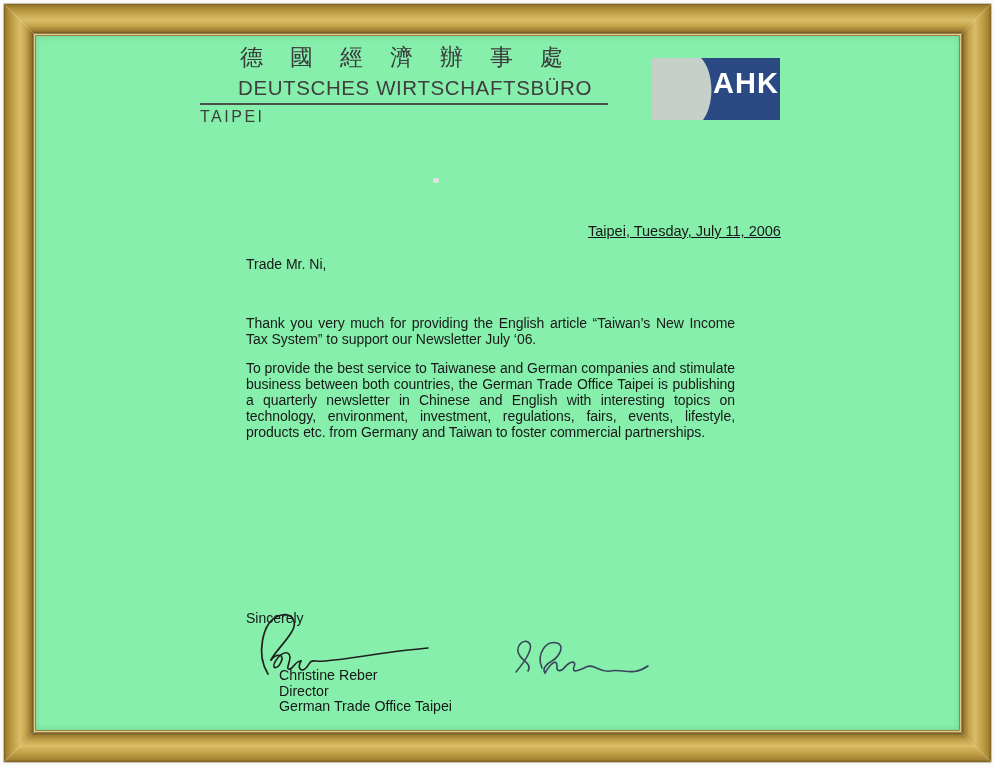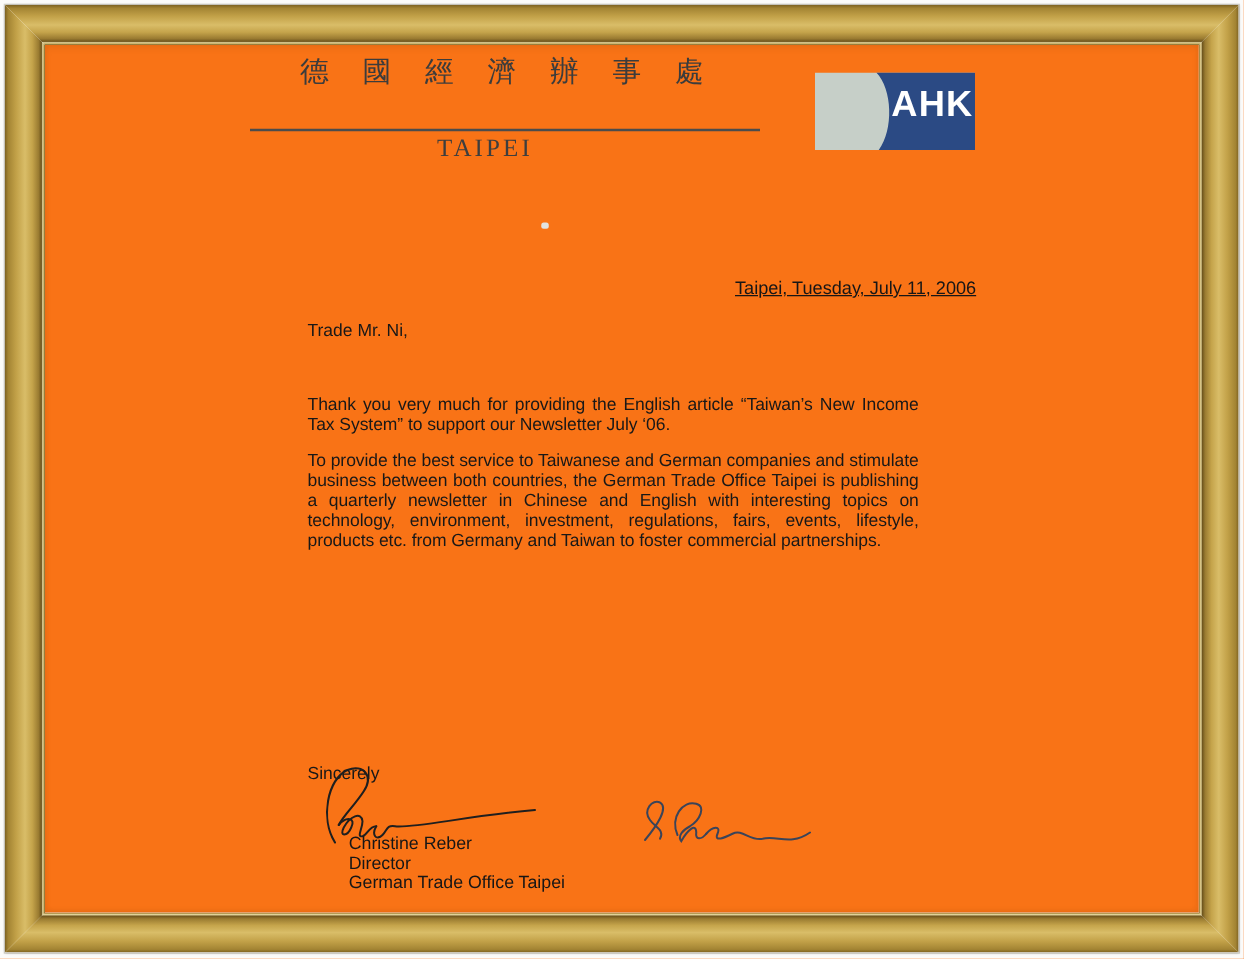--- a/index.html
+++ b/index.html
@@ -25,31 +25,31 @@
     background:linear-gradient(to top,#7d6222 0%,#a38433 8%,#c2a148 28%,#d9bd68 50%,#c5a44b 68%,#9a7b31 84%,#6e551e 91%,#eadda5 94.5%,#c0a55d 97%,#7a6126 100%);
     clip-path:polygon(32px 0,calc(100% - 32px) 0,100% 100%,0 100%);}
   .f-left{left:0;
     background:linear-gradient(to right,#7d6222 0%,#a38433 8%,#c2a148 28%,#d9bd68 50%,#c5a44b 68%,#9a7b31 84%,#6e551e 91%,#eadda5 94.5%,#c0a55d 97%,#7a6126 100%);
     clip-path:polygon(0 0,100% 32px,100% calc(100% - 32px),0 100%);}
   .f-right{right:0;
     background:linear-gradient(to left,#7d6222 0%,#a38433 8%,#c2a148 28%,#d9bd68 50%,#c5a44b 68%,#9a7b31 84%,#6e551e 91%,#eadda5 94.5%,#c0a55d 97%,#7a6126 100%);
     clip-path:polygon(0 32px,100% 0,100% 100%,0 calc(100% - 32px));}
   
   .matte{
-    position:absolute;inset:32px;background:#f97316;
+    position:absolute;inset:32px;background:#86efac;
     box-shadow:inset 0 2px 6px rgba(60,50,20,.10), inset 0 -2px 4px rgba(60,50,20,.07);
   }
   
   .cjk{position:absolute;left:204px;top:6px;font-size:23px;letter-spacing:27px;
        color:#3c3c3c;font-family:"DejaVu Serif",serif;white-space:nowrap;}
   .org{position:absolute;left:202px;top:40px;font-size:20.5px;letter-spacing:0.6px;
        color:#3e3e3e;white-space:nowrap;}
   .rule{position:absolute;left:164px;top:67px;width:408px;height:2px;background:#4c4c4c;}
-  .city{position:absolute;left:164px;top:72px;width:376px;text-align:center;
-        font-size:20px;letter-spacing:2.5px;color:#3e3e3e;font-family:Liberation Serif, serif;}
+  .city{position:absolute;left:164px;top:72px;width:376px;text-align:left;
+        font-size:16px;letter-spacing:2.5px;color:#3e3e3e;}
   .logo{position:absolute;left:616px;top:22px;width:128px;height:62px;}
   
   .date{position:absolute;left:552px;top:187px;font-size:14.5px;color:#161616;white-space:nowrap;text-decoration:underline;}
   .salutation{position:absolute;left:210px;top:220px;font-size:14px;color:#181818;}
   .para{position:absolute;left:210px;width:489px;margin:0;font-size:14px;line-height:15.9px;
         color:#181818;text-align:justify;letter-spacing:-0.05px;}
   .p1{top:280px;}
   .p2{top:325px;}
   .p3{top:418px;}
   .closing{position:absolute;left:210px;top:540px;font-size:14px;color:#181818;margin-top:34px;}
@@ -67,20 +67,21 @@
 <div class="photo">
   <div class="frame-box">
     <div class="f-side f-top"></div>
     <div class="f-side f-bottom"></div>
     <div class="f-side f-left"></div>
     <div class="f-side f-right"></div>
 
     <div class="matte">
 
       <div class="cjk">德國經濟辦事處</div>
+      <div class="org">DEUTSCHES WIRTSCHAFTSBÜRO</div>
       <div class="rule"></div>
       <div class="city">TAIPEI</div>
 
       <svg class="logo" viewBox="0 0 128 62" preserveAspectRatio="none">
         <rect x="0" y="0" width="128" height="62" fill="#c6cfc8"></rect>
         <path d="M49,0 C62,13 63,46 51,62 L128,62 L128,0 Z" fill="#2b4a84"></path>
         <text x="61" y="35" font-family="Liberation Sans, sans-serif" font-size="29" font-weight="bold" letter-spacing="1" fill="#ffffff">AHK</text>
       </svg>
 
       <div class="speck"></div>

